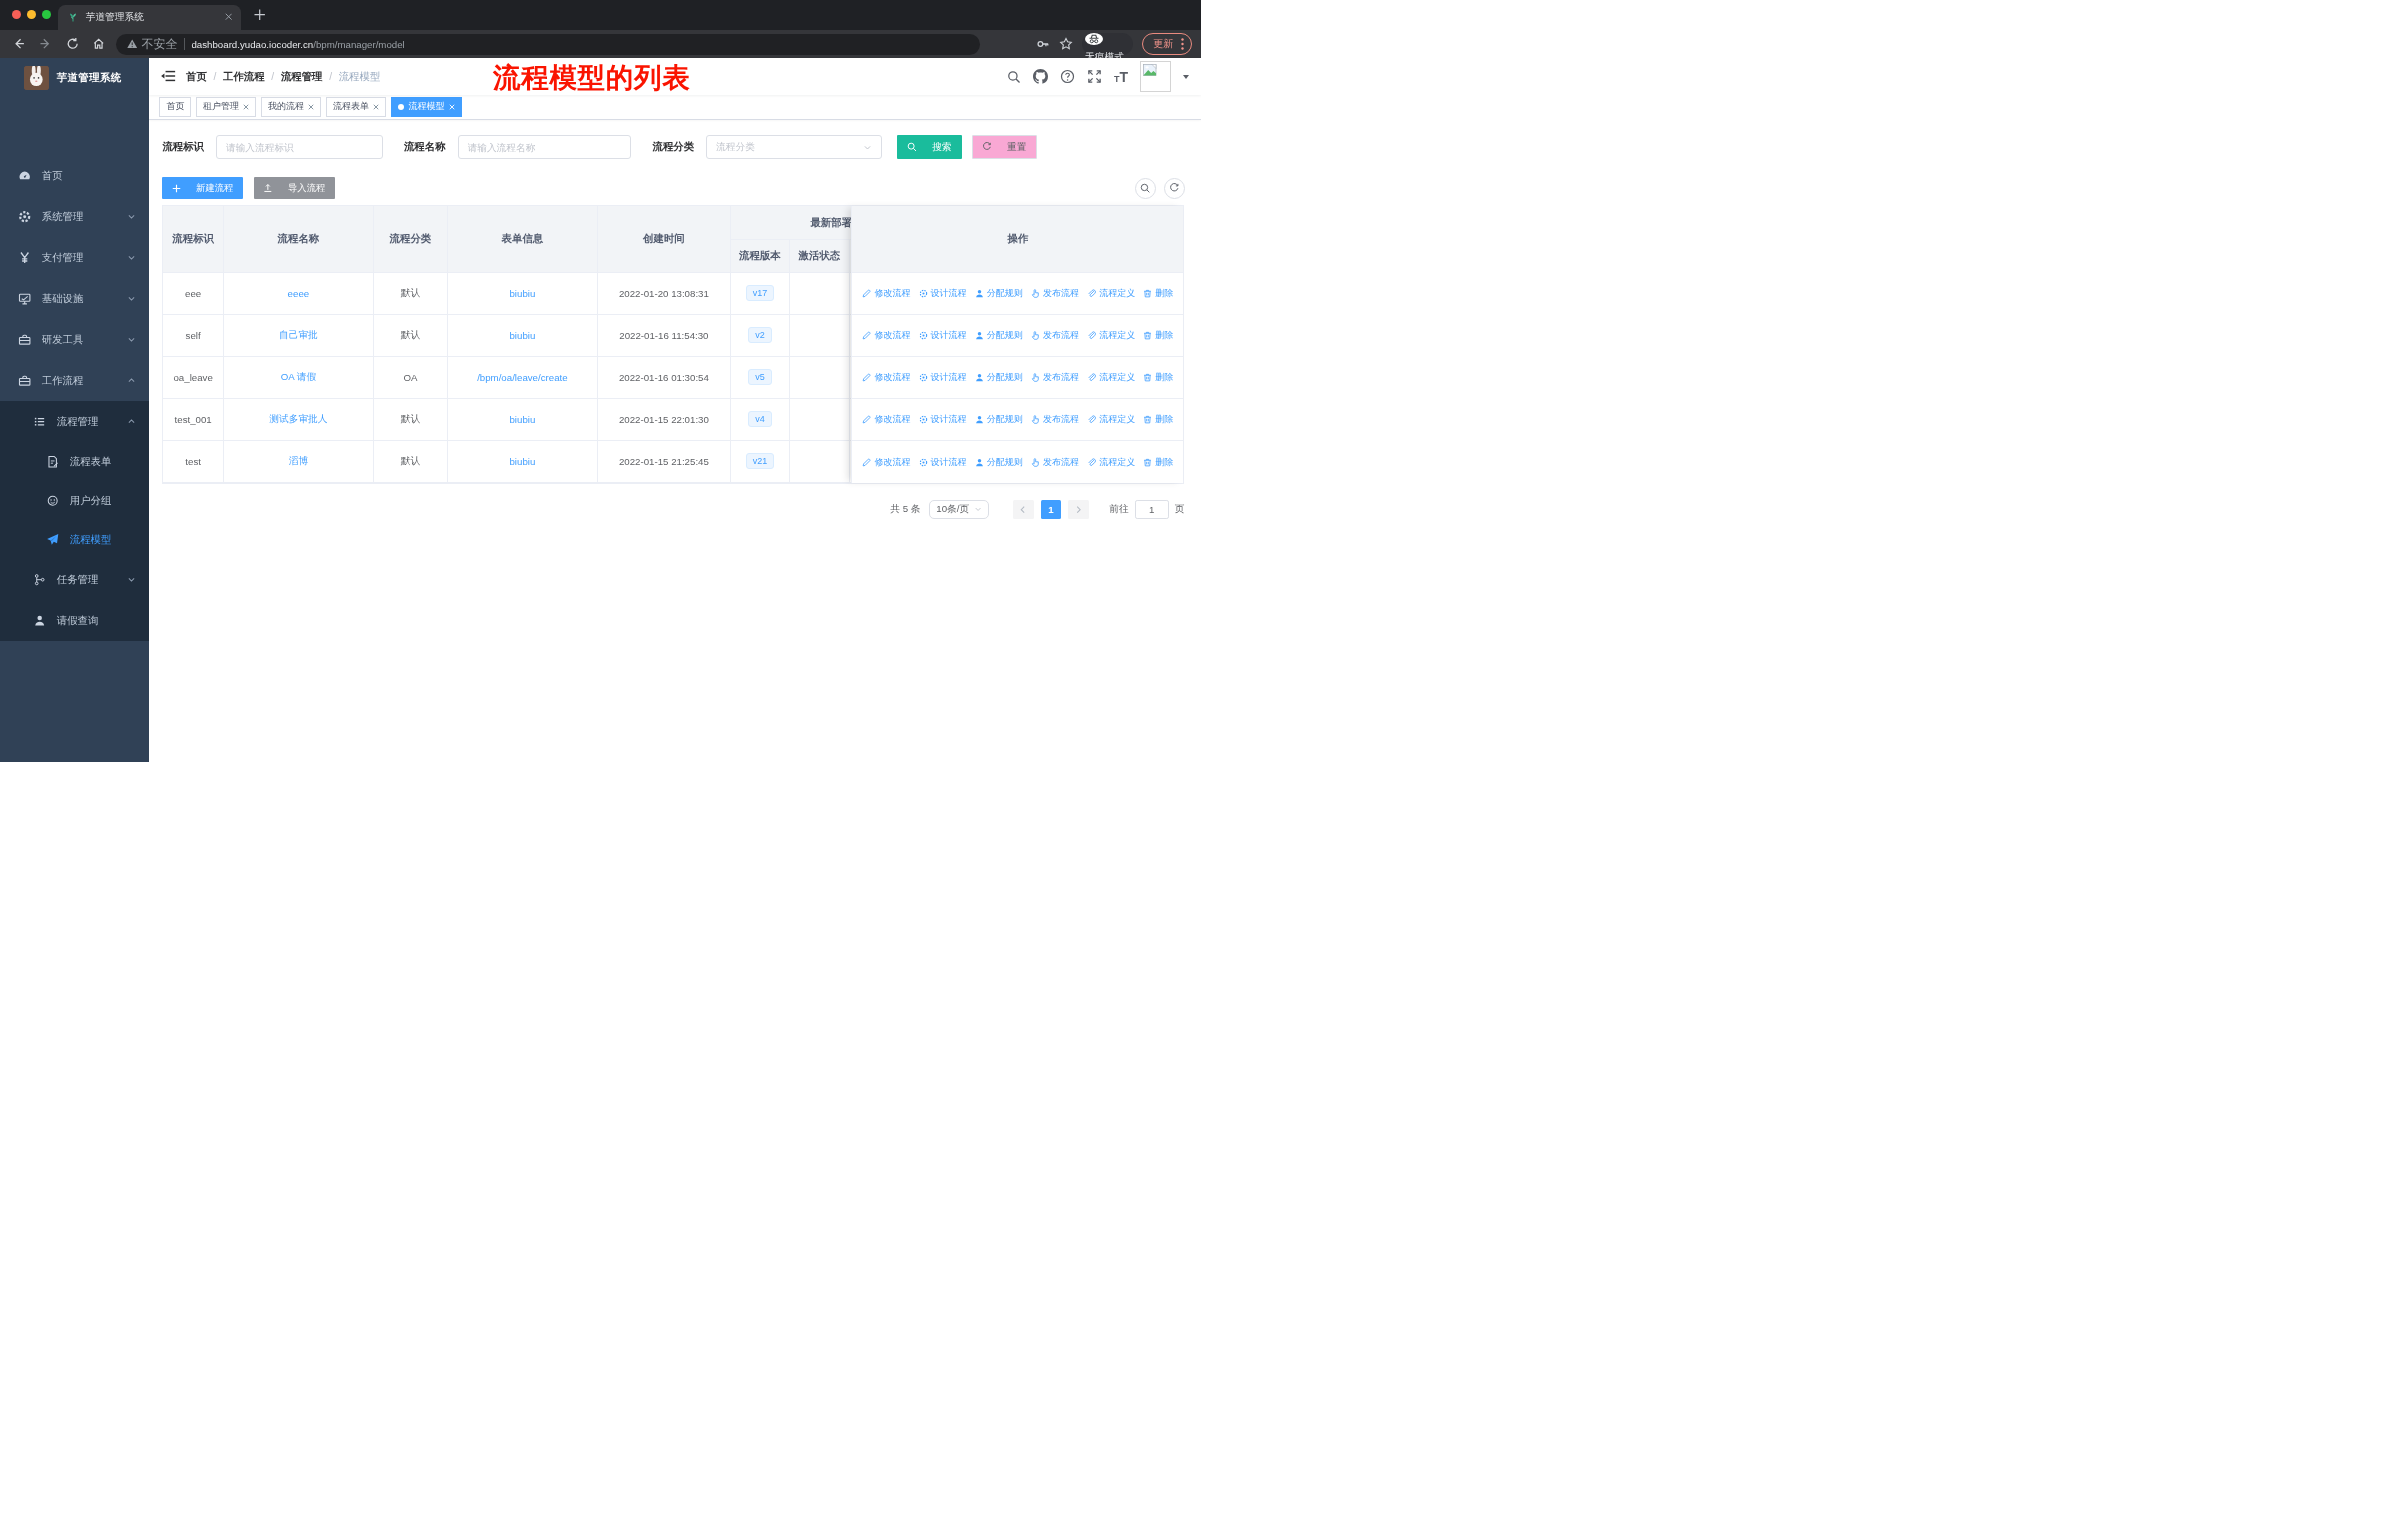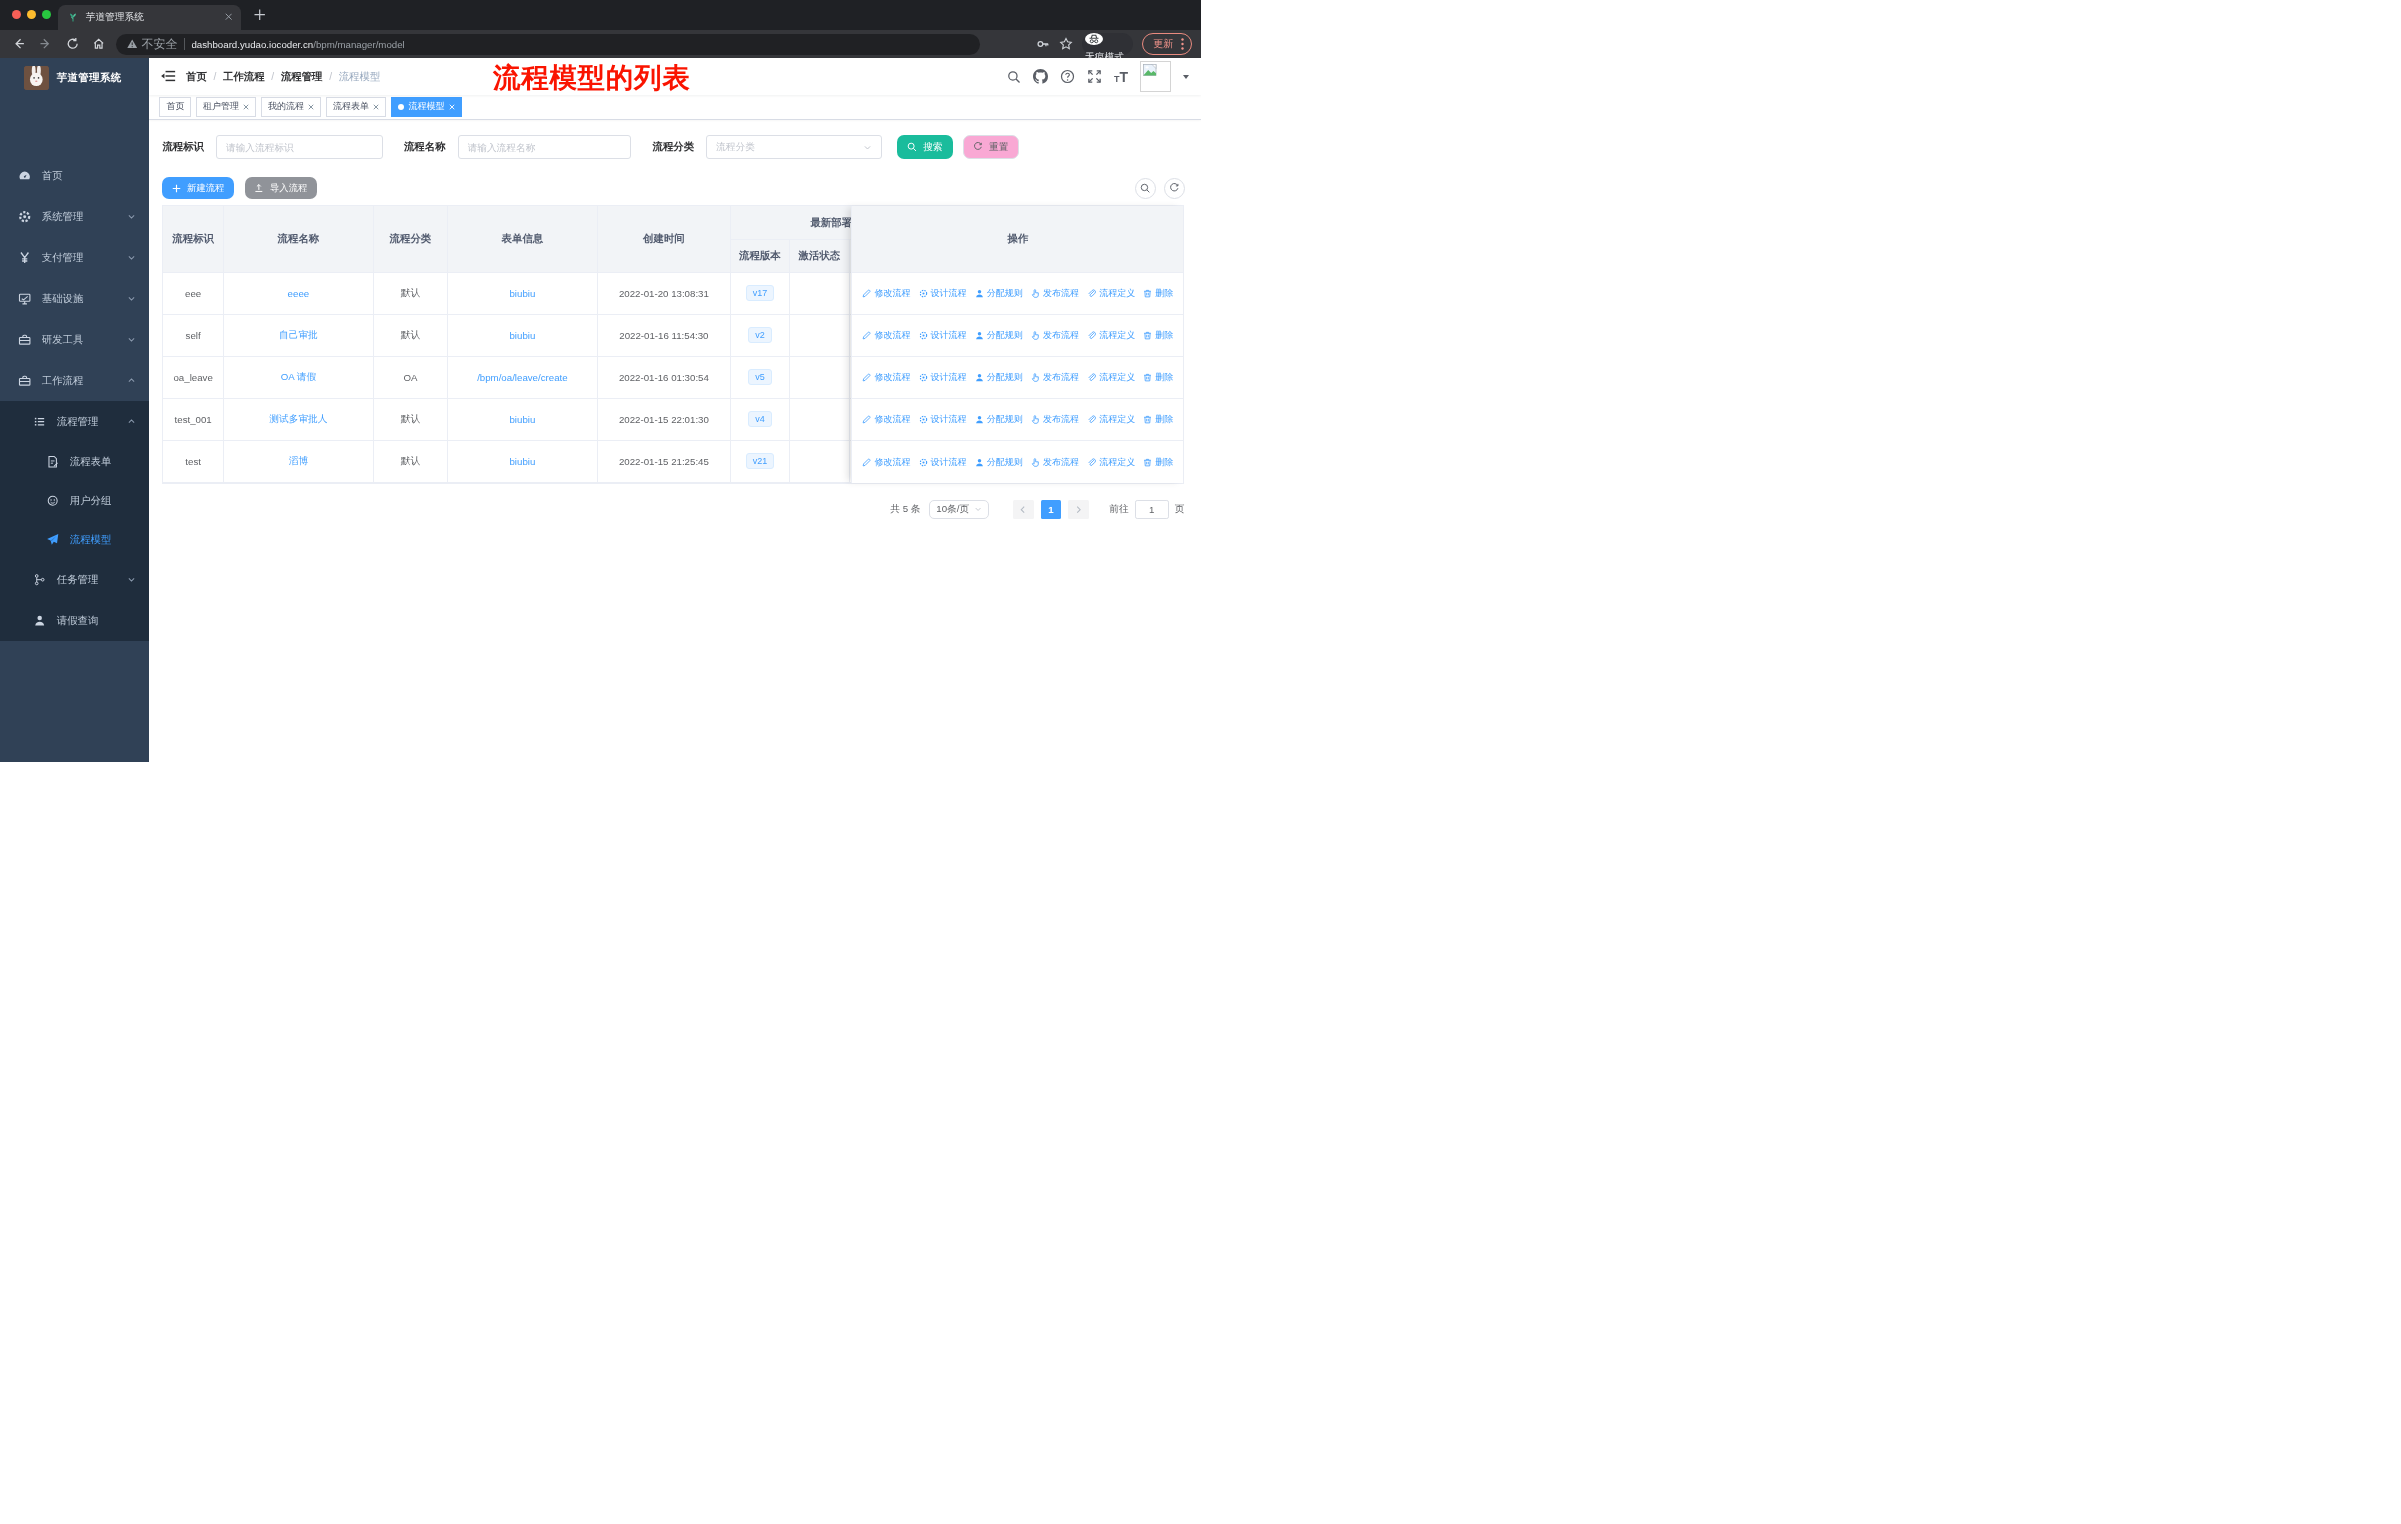--- a/index.html
+++ b/index.html
@@ -83,21 +83,21 @@
   .content { position:relative; padding:15px 0 0 13.4px; }
   .filters { display:flex; align-items:center; height:24px; }
   .f-label { font-size:10.4px; color:#303133; font-weight:700; margin-right:12px; white-space:nowrap; }
   .f-input { width:167px; height:24px; border:0.7px solid #dcdfe6; border-radius:3px; padding:0 9px;
              font-size:9.7px; color:#606266; outline:none; font-family:inherit; }
   .f-input::placeholder { color:#c0c4cc; }
   .f-gap1 { margin-right:21px; } .f-gap2 { margin-right:22px; }
   .f-select { width:176px; height:24px; border:0.7px solid #dcdfe6; border-radius:3px; display:flex;
               align-items:center; padding:0 9px; color:#c0c4cc; font-size:9.7px; }
   .f-select .ph { flex:1; }
-  .btn { display:inline-flex; align-items:center; gap:6px; border-radius:7px; font-size:9.7px; border:none;
+  .btn { display:inline-flex; align-items:center; gap:15px; border-radius:1px; font-size:9.7px; border:none;
          font-family:Liberation Mono, monospace; white-space:nowrap; }
   .btn-search { height:24px; padding:0 10.4px; background:#1abc9c; color:#fff; margin-left:15px; }
   .btn-reset { height:24px; padding:0 9.7px; background:#f9a8d4; border:0.7px solid #dcdfe6; color:#606266; margin-left:9.7px; }
   .toolbar { margin-top:18px; height:22px; position:relative; }
   .btn-create { height:22px; padding:0 9.7px; background:#409eff; color:#fff; font-size:9.3px; }
   .btn-import { height:22px; padding:0 9.7px; background:#909399; color:#fff; font-size:9.3px; margin-left:7.4px; }
   .circle-btn { position:absolute; top:0.7px; width:21px; height:21px; border:0.7px solid #dcdfe6; border-radius:50%;
                 background:#fff; display:flex; align-items:center; justify-content:center; }
   .cb1 { right:45px; } .cb2 { right:16.4px; }
 

